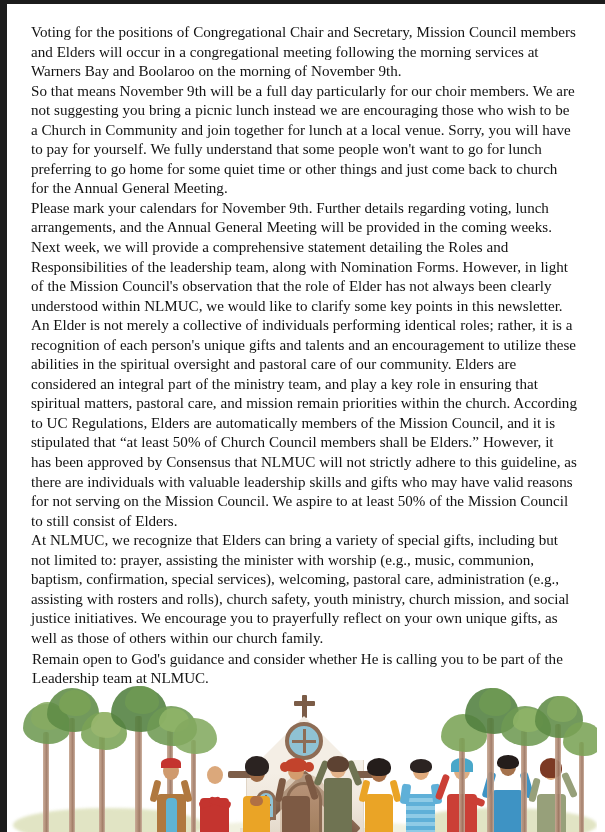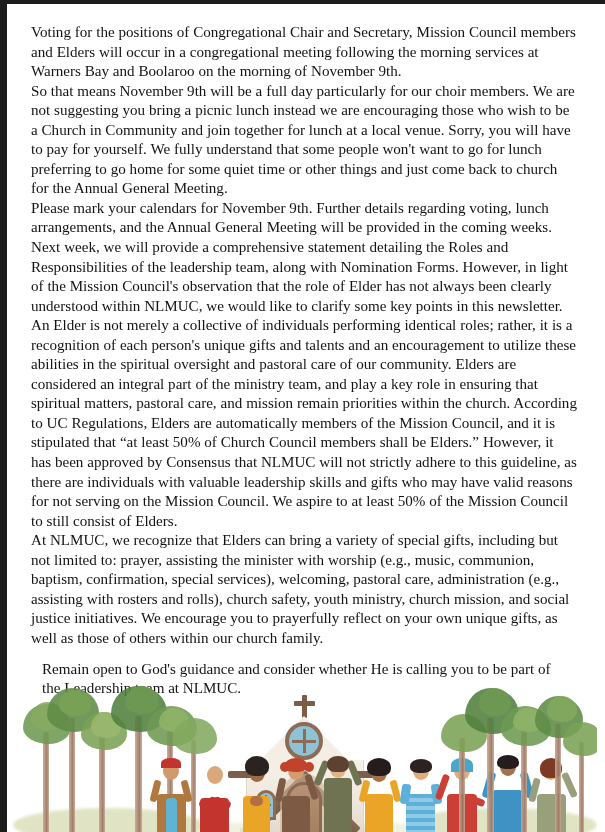--- a/index.html
+++ b/index.html
@@ -35,21 +35,21 @@
     margin: 0;
     color: #131313;
     font-size: 15.1px;
     line-height: 19.55px;
     text-align: left;
     letter-spacing: -0.01px;
     word-spacing: 0.1px;
   }
   .sig-line {
     position: relative;
-    margin: 11px;
+    margin: 1px;
     color: #131313;
     font-size: 15.1px;
     line-height: 19.55px;
   }
   .sig-name {
     position: absolute;
     right: 4px;
     top: 0;
     white-space: nowrap;
     z-index: 5;

